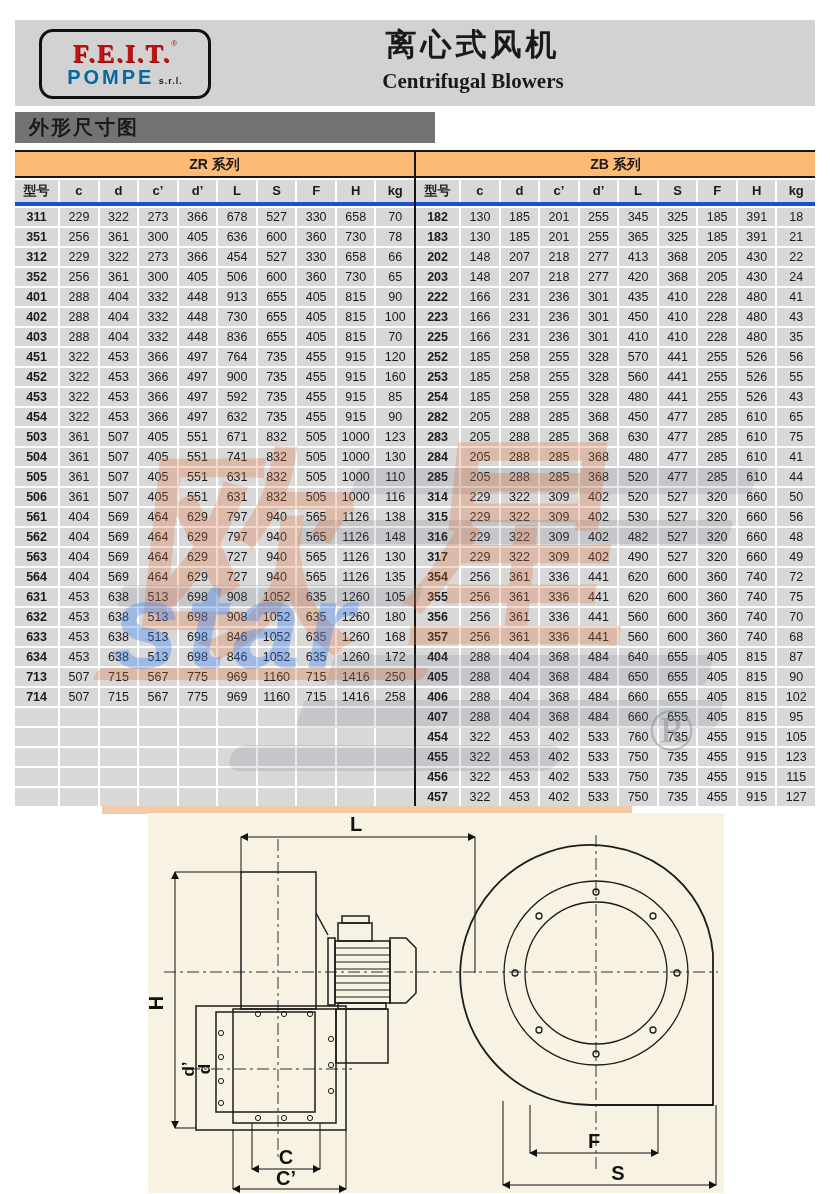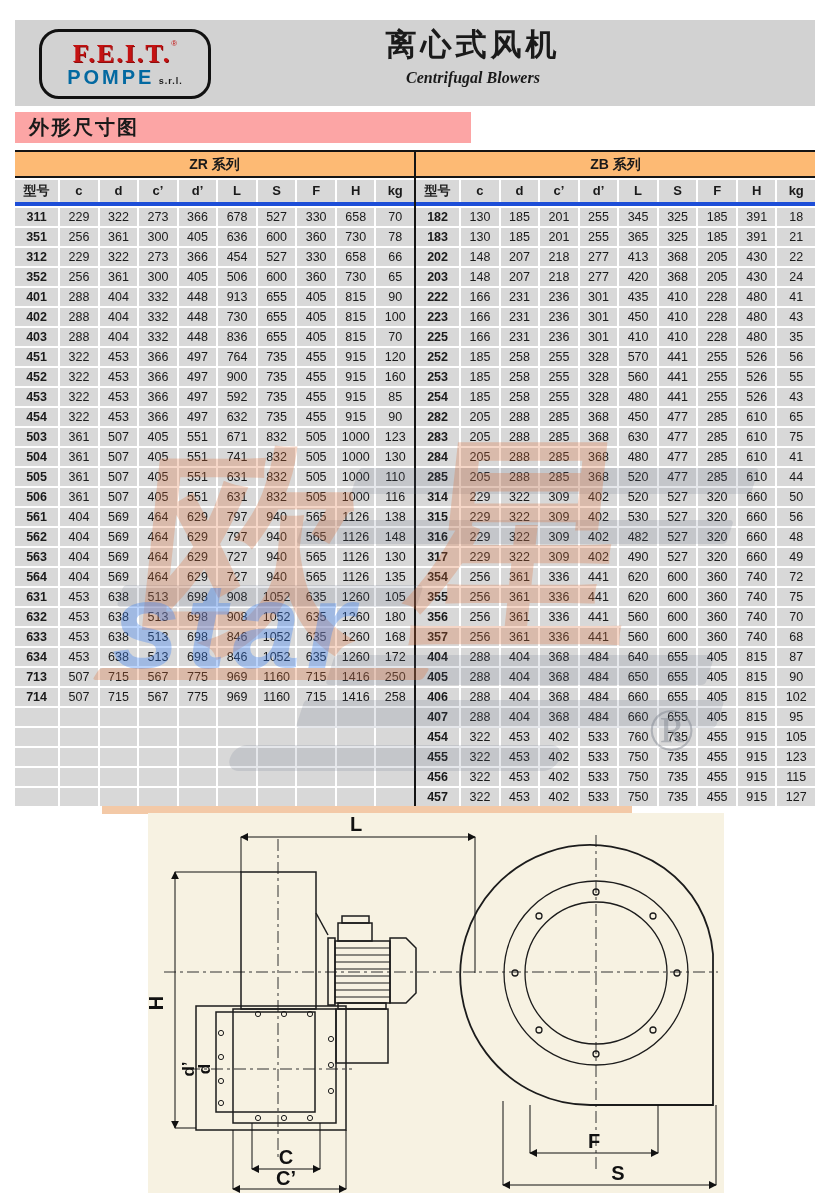--- a/index.html
+++ b/index.html
@@ -4,33 +4,33 @@
 <style>
   html,body{margin:0;padding:0;}
   body{
     width:830px;height:1194px;position:relative;background:#ffffff;
     font-family:"Liberation Sans", sans-serif;color:#1a1a1a;overflow:hidden;
   }
   
   .header-band{position:absolute;left:15px;top:20px;width:800px;height:86px;background:#d2d2d2;}
   .logo-box{
     position:absolute;left:24px;top:9px;width:166px;height:64px;
-    border:3px solid #111;border-radius:20px;display:flex;flex-direction:column;
+    border:3px solid #111;border-radius:14px;display:flex;flex-direction:column;
     align-items:center;justify-content:center;line-height:1.05;
   }
   .logo-brand{font-family:"Liberation Serif",serif;font-weight:bold;color:#c41212;
     font-size:26px;letter-spacing:2px;text-shadow:1px 1px 0 #8c0d0d;}
   .logo-reg{font-size:8px;vertical-align:top;color:#c41212;}
   .logo-sub{font-weight:bold;color:#0369a1;font-size:20px;letter-spacing:3px;}
   .logo-srl{font-size:9px;font-weight:bold;letter-spacing:1px;}
   .titles{position:absolute;left:458px;top:4px;transform:translateX(-50%);text-align:center;width:420px;}
   .title-cn{font-size:31px;font-weight:bold;letter-spacing:4px;}
-  .title-en{font-family:"Liberation Serif",serif;font-size:16px;font-weight:bold;margin-top:3px;font-style:italic;}
+  .title-en{font-family:"Liberation Serif",serif;font-size:21px;font-weight:bold;margin-top:3px;}
   
-  .section-bar{position:absolute;left:15px;top:112px;width:456px;height:31px;background:#fca5a5;
+  .section-bar{position:absolute;left:15px;top:112px;width:420px;height:31px;background:#737373;
     font-size:20px;font-weight:bold;line-height:31px;padding-left:14px;box-sizing:border-box;letter-spacing:2px;}
   
   .dim-table{position:absolute;left:15px;top:150px;width:800px;display:flex;border-top:2px solid #141414;}
   .half{flex:1;min-width:0;}
   .tbl-divider{width:2px;background:#141414;}
   .series{height:24px;line-height:24px;text-align:center;font-weight:bold;font-size:14px;
     background:#fdba74;border-bottom:2px solid #141414;}
   .colrow,.datagrid{display:grid;grid-template-columns:1.15fr repeat(9,1fr);gap:2px;background:#fff;}
   .colrow{border-bottom:4px solid #1d4ed8;padding-top:2px;}
   .hc{background:#d8d8d8;font-weight:bold;font-size:13px;text-align:center;height:22px;line-height:22px;}

